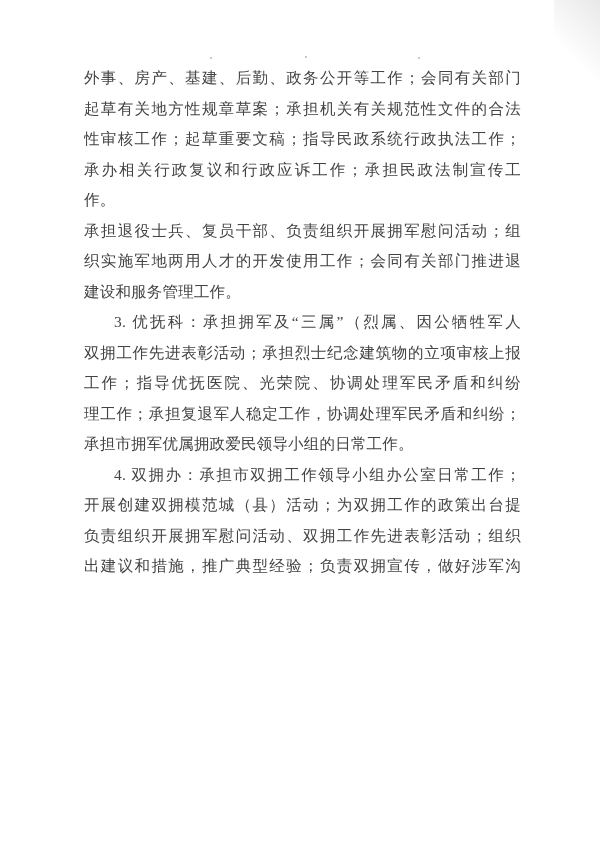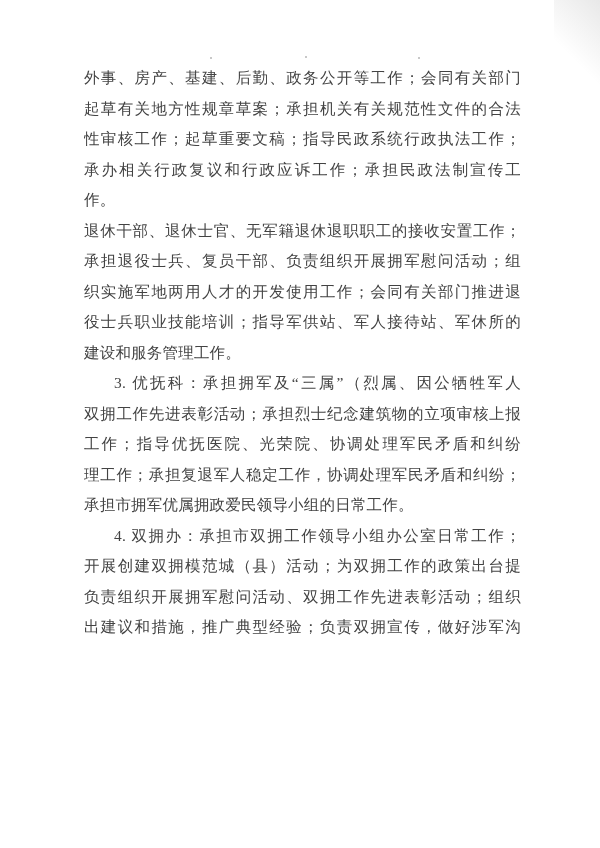--- a/index.html
+++ b/index.html
@@ -82,24 +82,22 @@
 
     <div class="para">
       <div class="ln">外事、房产、基建、后勤、政务公开等工作；会同有关部门</div>
       <div class="ln">起草有关地方性规章草案；承担机关有关规范性文件的合法</div>
       <div class="ln">性审核工作；起草重要文稿；指导民政系统行政执法工作；</div>
       <div class="ln">承办相关行政复议和行政应诉工作；承担民政法制宣传工</div>
       <div class="ln end">作。</div>
     </div>
 
     <div class="para">
-      <div class="ln">退休干部、退休士官、无军籍退休退职职工的接收安置工作；</div>
       <div class="ln">承担退役士兵、复员干部、负责组织开展拥军慰问活动；组</div>
       <div class="ln">织实施军地两用人才的开发使用工作；会同有关部门推进退</div>
-      <div class="ln">役士兵职业技能培训；指导军供站、军人接待站、军休所的</div>
       <div class="ln end">建设和服务管理工作。</div>
     </div>
 
     <div class="para">
       <div class="ln ind">3. 优抚科：承担拥军及“三属”（烈属、因公牺牲军人</div>
       <div class="ln">双拥工作先进表彰活动；承担烈士纪念建筑物的立项审核上报</div>
       <div class="ln">工作；指导优抚医院、光荣院、协调处理军民矛盾和纠纷</div>
       <div class="ln">理工作；承担复退军人稳定工作，协调处理军民矛盾和纠纷；</div>
       <div class="ln end">承担市拥军优属拥政爱民领导小组的日常工作。</div>
     </div>

